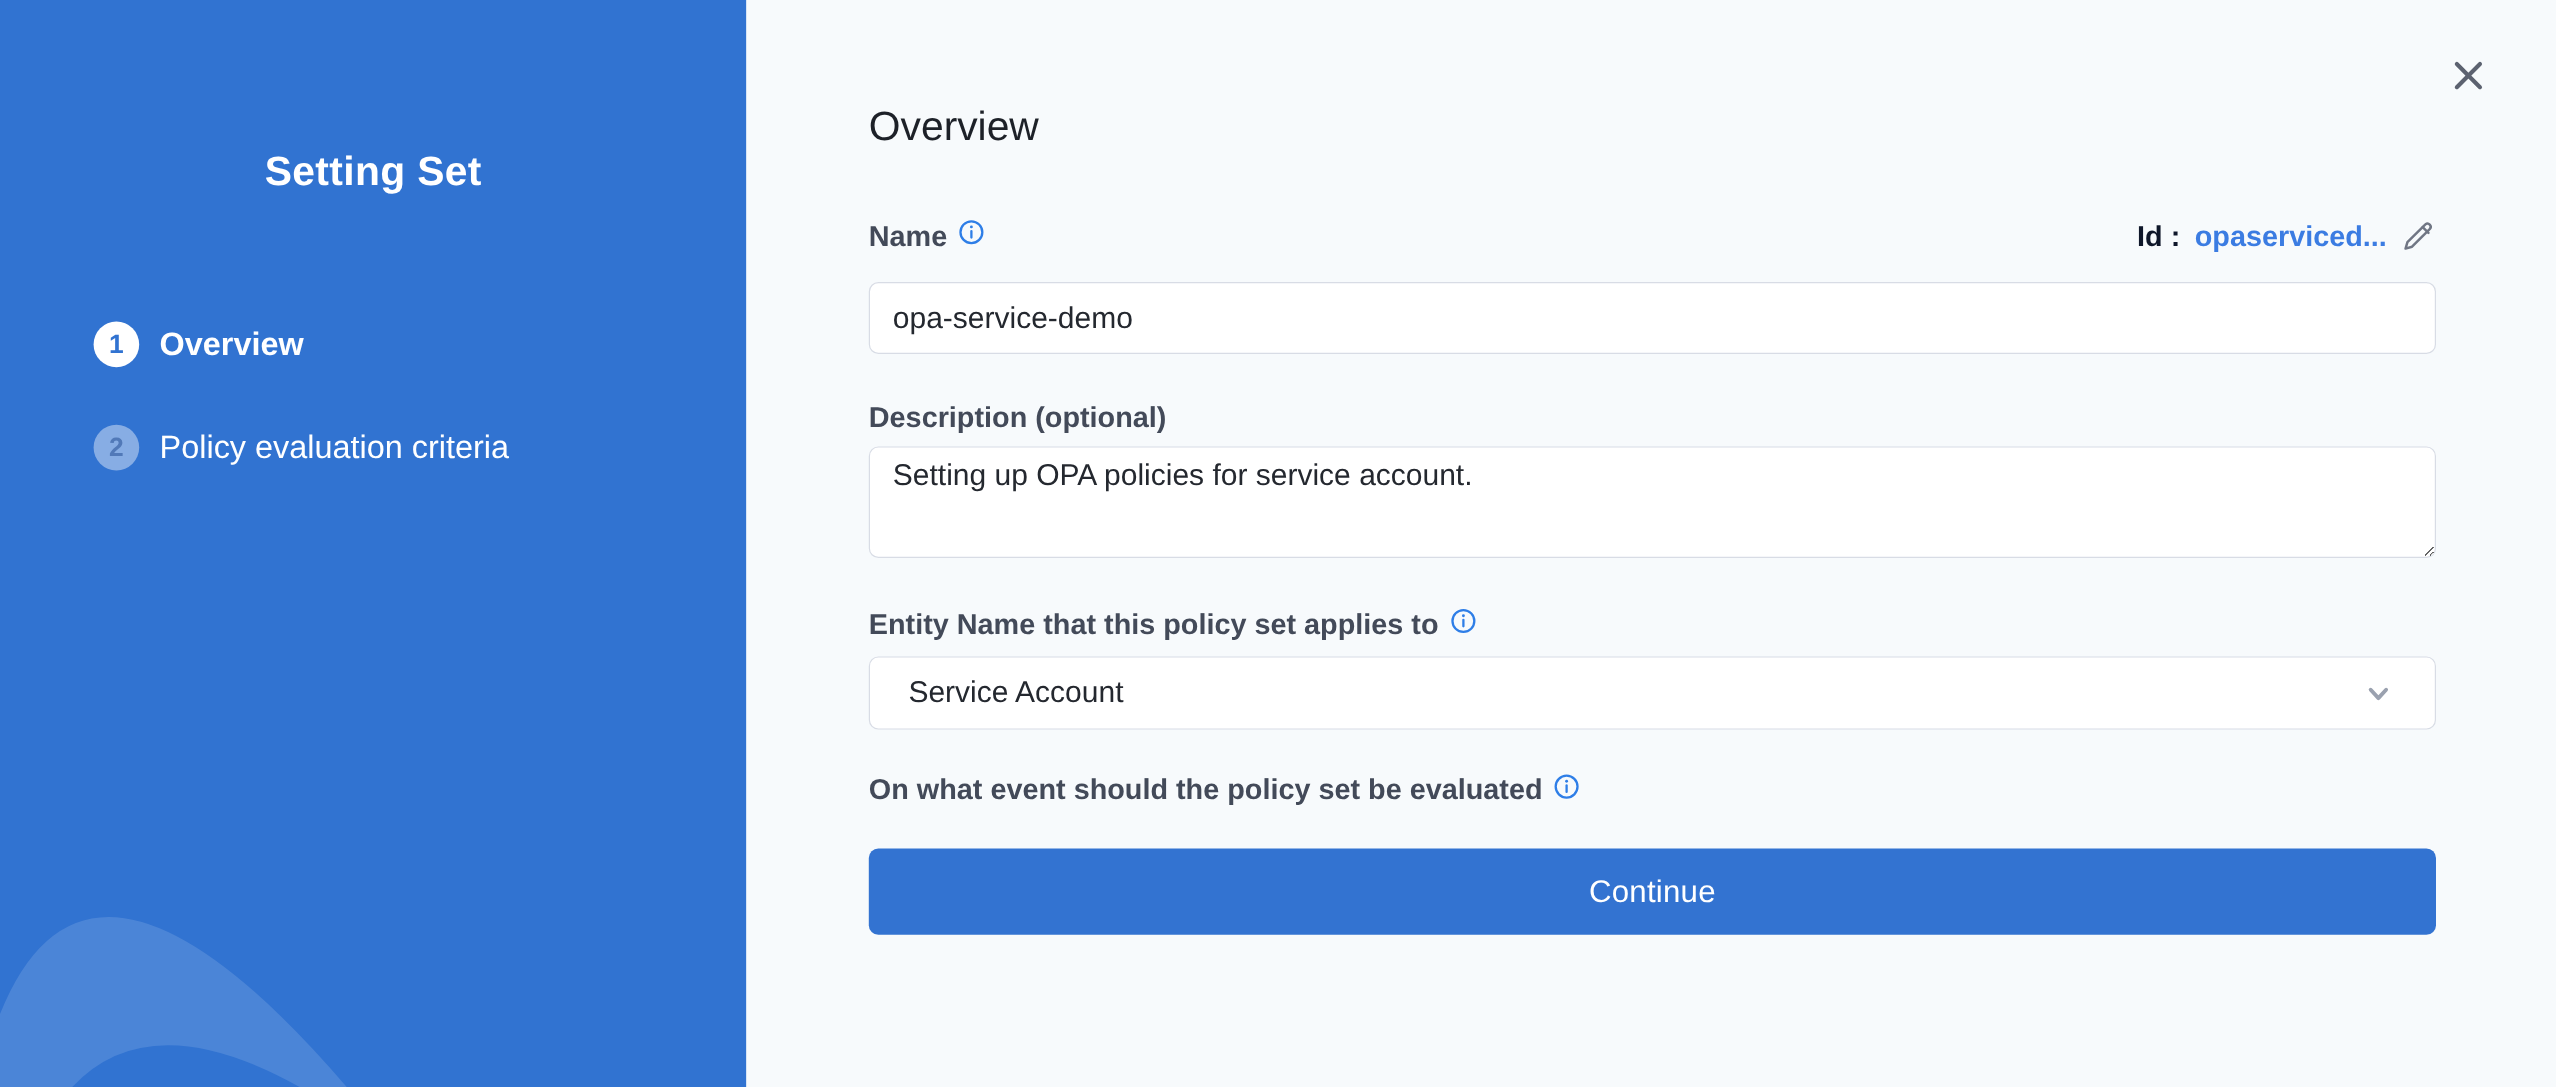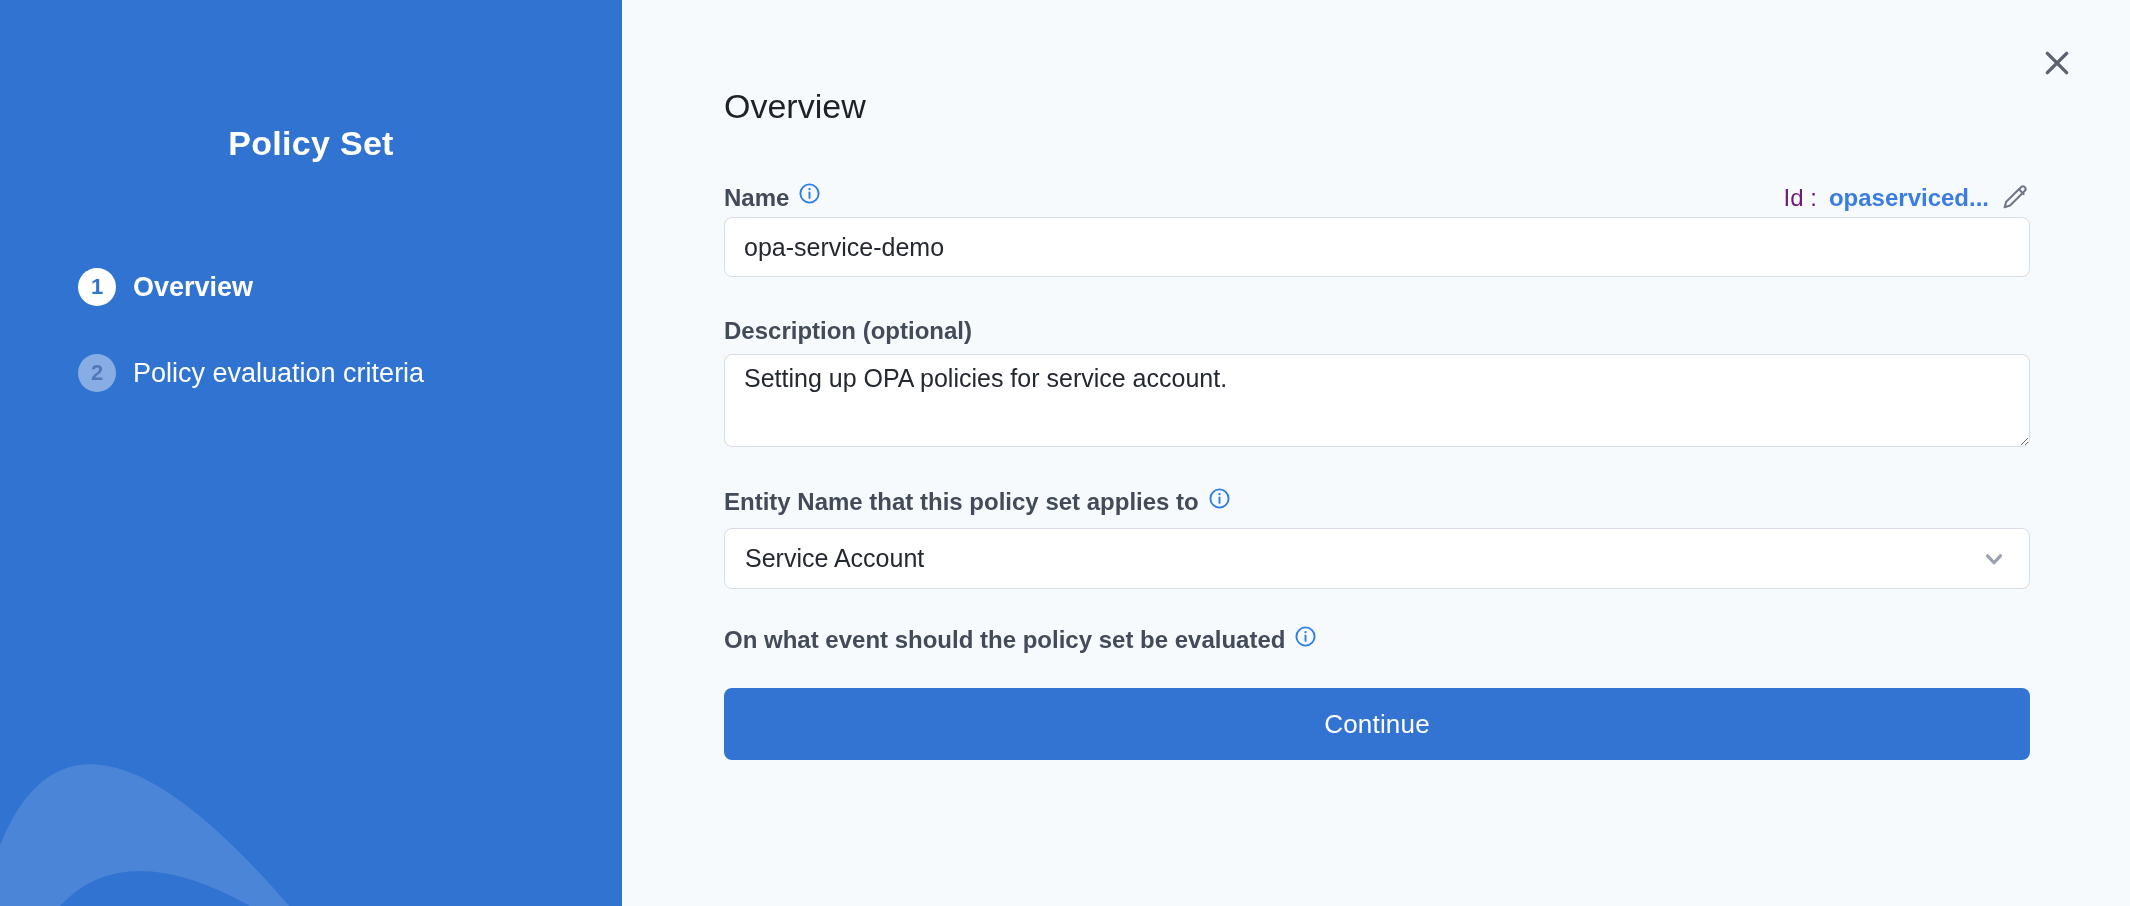--- a/index.html
+++ b/index.html
@@ -86,26 +86,26 @@
     line-height: 28px;
   }
   .info-icon { display: inline-flex; position: relative; top: -4px; cursor: pointer; }
   .name-row {
     margin-top: 57px;
     display: flex;
     align-items: center;
     justify-content: space-between;
   }
   .id-group { display: flex; align-items: center; gap: 12px; font-size: 24px; }
-  .id-label { color: #701a75; font-weight: 400; }
+  .id-label { color: #0f172a; font-weight: 700; }
   .id-value { color: #3b7ce2; font-weight: 700; text-decoration: none; cursor: pointer; text-align: center; }
   .edit-btn { background: none; border: none; cursor: pointer; display: flex; align-items: center; }
 
   .text-input {
-    margin-top: 5px;
+    margin-top: 23px;
     width: 100%;
     height: 60px;
     background: #ffffff;
     border: 1px solid #d8dce5;
     border-radius: 8px;
     padding: 0 19px;
     font-family: "Liberation Sans", sans-serif;
     font-size: 25px;
     color: #24282f;
     outline: none;
@@ -127,21 +127,21 @@
     outline: none;
   }
   .label-entity, .label-event { margin-top: 37px; }
   .select {
     margin-top: 12px;
     width: 100%;
     height: 61px;
     background: #ffffff;
     border: 1px solid #d8dce5;
     border-radius: 8px;
-    padding: 0 20px;
+    padding: 0 32px;
     display: flex;
     align-items: center;
     justify-content: space-between;
     font-size: 25px;
     color: #24282f;
     cursor: pointer;
   }
   .continue-btn {
     margin-top: 34px;
     width: 100%;
@@ -154,21 +154,21 @@
     font-size: 26px;
     font-weight: 500;
     cursor: pointer;
     letter-spacing: 0.2px;
   }
 </style>
 </head>
 <body>
 
 <aside class="sidebar">
-  <div class="sidebar-title">Policy Set</div>
+  <div class="sidebar-title">Setting Set</div>
   <nav class="steps">
     <div class="step active">
       <span class="step-circle">1</span>
       <span class="step-label">Overview</span>
     </div>
     <div class="step inactive">
       <span class="step-circle">2</span>
       <span class="step-label">Policy evaluation criteria</span>
     </div>
   </nav>

